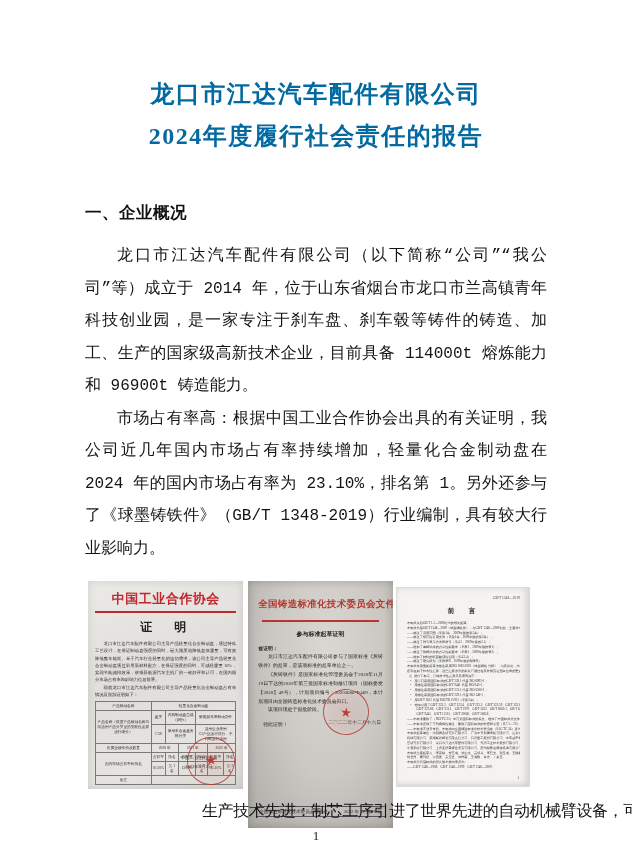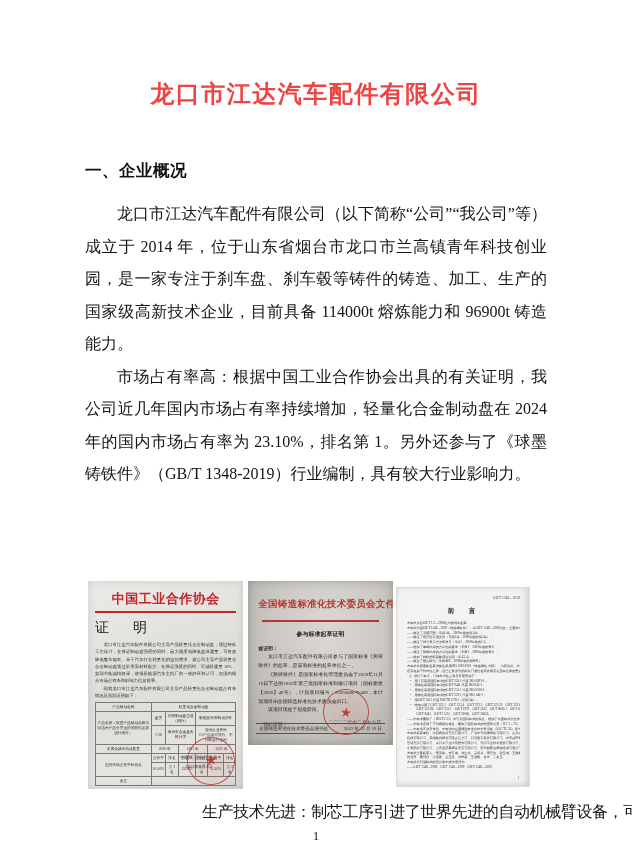--- a/index.html
+++ b/index.html
@@ -4,71 +4,71 @@
 <style>
   * { margin:0; padding:0; box-sizing:border-box; }
   html,body { background:#ffffff; }
   body { font-family:"Liberation Serif","DejaVu Serif",serif; }
   .page {
     position:relative; width:632px; height:858px; margin:0 auto;
     background:#ffffff; overflow:hidden; color:#1a1a1a;
   }
   .doc-title {
     text-align:center; font-size:24px; font-weight:bold; letter-spacing:1.5px;
-    color:#ef4444;
+    color:#0369a1;
   }
   .doc-title.first { margin-top:78px; }
   .doc-title.second { margin-top:10px; }
   .section-heading {
     margin:50px 85px 16px 85px; font-size:16.5px; font-weight:bold; color:#111;
     letter-spacing:0.5px;
   }
   .body-par {
     margin:0 85px; font-size:16px; line-height:32.5px; text-align:justify;
-    text-indent:2em; color:#141414; font-weight:500;
+    text-indent:2em; color:#141414; font-weight:500;font-family:Liberation Mono, monospace;
   }
   .body-par.last { white-space:nowrap; letter-spacing:-0.4px; margin-top:6px; }
   .evidence-row {
     position:absolute; left:88px; top:581px; width:442px; height:210px;
     display:flex; align-items:flex-start;
   }
   .cert { position:relative; overflow:hidden; }
 
   
   .cert1 {
     width:159px; height:208px; margin-right:5px; padding:9px 7px 0 7px;
     background:linear-gradient(160deg,#eceae7 0%,#e0deda 45%,#e6e4e1 80%,#d8d6d2 100%);
     box-shadow:inset 0 0 8px rgba(0,0,0,.12);
   }
   .c1-title {
     color:#c1272d; font-weight:bold; font-size:13px; text-align:center;
     letter-spacing:0.5px; border-bottom:2px solid #c1272d; padding-bottom:3px;
     white-space:nowrap;
   }
-  .c1-heading { font-weight:normal; font-size:14px; letter-spacing:5px; margin:6px 0 4px 0; color:#222; }
+  .c1-heading { text-align:center; font-weight:bold; font-size:12px; letter-spacing:5px; margin:6px 0 4px 0; color:#222; }
   .c1-body { font-size:4.3px; line-height:1.7; text-align:justify; color:#2c2c2c; }
   .c1-body p { text-indent:2em; }
   .c1-table {
     width:100%; border-collapse:collapse; margin-top:3px; font-size:3.7px;
     color:#2c2c2c; text-align:center;
   }
   .c1-table td { border:0.5px solid #7a7a78; padding:1.5px 1px; line-height:1.35; }
   .c1-sign { position:absolute; right:26px; bottom:18px; font-size:4.6px; color:#3a3a3a; text-align:center; line-height:1.8; }
   .seal {
     position:absolute; border-radius:50%; display:flex; align-items:center; justify-content:center;
     color:rgba(186,42,36,.85);
     background:radial-gradient(circle, rgba(210,60,50,.10) 0%, rgba(210,60,50,.05) 60%, transparent 70%);
   }
   .seal .star { line-height:1; }
   .seal1 { right:8px; bottom:4px; width:48px; height:48px; border:1.7px solid rgba(186,42,36,.75); transform:rotate(-8deg); }
   .seal1 .star { font-size:14px; }
 
   
   .cert2 {
-    width:148px; height:164px; margin-right:3px; padding:17px 10px 0 10px;
+    width:148px; height:247px; margin-right:3px; padding:17px 10px 0 10px;
     background:radial-gradient(ellipse at 55% 30%, #dbd8d4 0%, #cbc8c3 50%, #b0ada8 95%);
     box-shadow:inset 0 0 10px rgba(0,0,0,.22);
   }
   .c2-title { color:#b5372e; font-weight:bold; font-size:9.5px; text-align:center; white-space:nowrap; letter-spacing:0.3px; }
   .c2-rule { height:1.6px; background:#b5372e; width:94%; margin:9px auto 8px auto; }
   .c2-subtitle { text-align:center; font-weight:bold; font-size:6px; color:#222; margin-bottom:6px; }
   .c2-body { font-size:4.9px; line-height:1.8; text-align:justify; color:#242424; }
   .c2-body .salutation { font-weight:bold; text-indent:0; }
   .c2-body p { text-indent:2em; }
   .c2-closing { font-size:4.9px; margin-top:6px; text-indent:1em; color:#242424; }
@@ -94,20 +94,21 @@
   .c3-pagenum { position:absolute; right:10px; bottom:6px; font-size:3.6px; color:#444; }
 
   .page-number { position:absolute; bottom:14px; left:0; right:0; text-align:center; font-size:13px; color:#222; }
 </style>
 </head>
 <body>
 
 <div class="page">
 
   <div class="doc-title first">龙口市江达汽车配件有限公司</div>
+  <div class="doc-title second">2024年度履行社会责任的报告</div>
 
   <div class="section-heading">一、企业概况</div>
 
   <p class="body-par">龙口市江达汽车配件有限公司（以下简称“公司”“我公司”等）成立于 2014 年，位于山东省烟台市龙口市兰高镇青年科技创业园，是一家专注于刹车盘、刹车毂等铸件的铸造、加工、生产的国家级高新技术企业，目前具备 114000t 熔炼能力和 96900t 铸造能力。</p>
   <p class="body-par">市场占有率高：根据中国工业合作协会出具的有关证明，我公司近几年国内市场占有率持续增加，轻量化合金制动盘在 2024 年的国内市场占有率为 23.10%，排名第 1。另外还参与了《球墨铸铁件》（GB/T 1348-2019）行业编制，具有较大行业影响力。</p>
 
   <div class="evidence-row">
 
     <div class="cert cert1">
       <div class="c1-title">中国工业合作协会</div>

